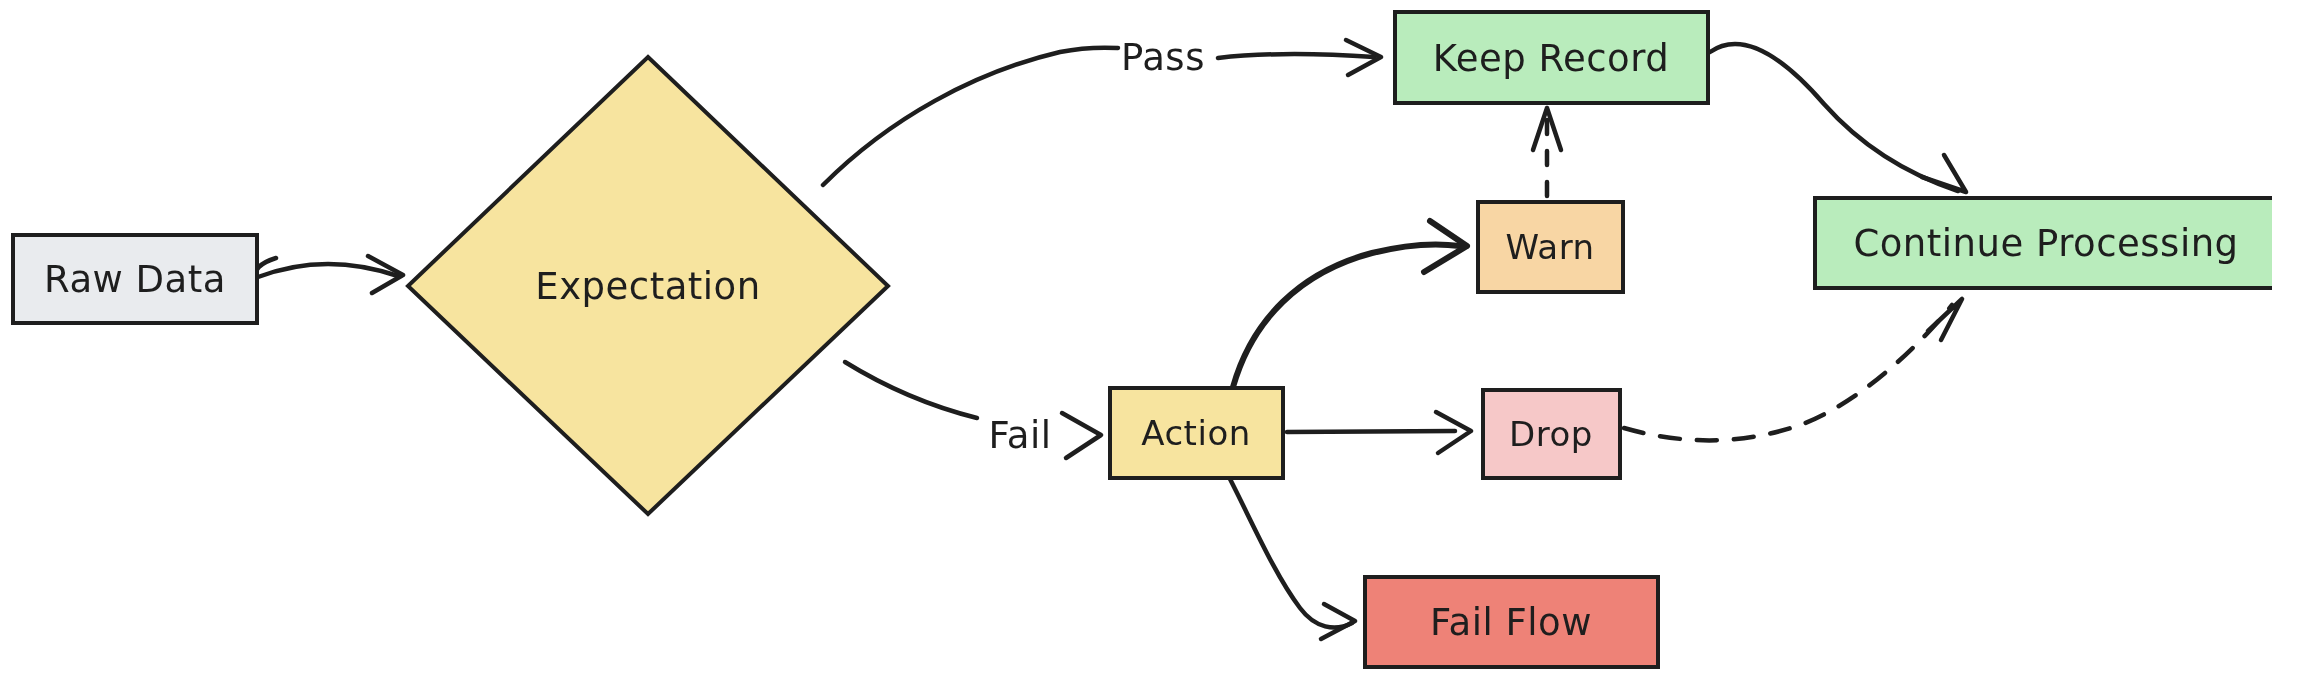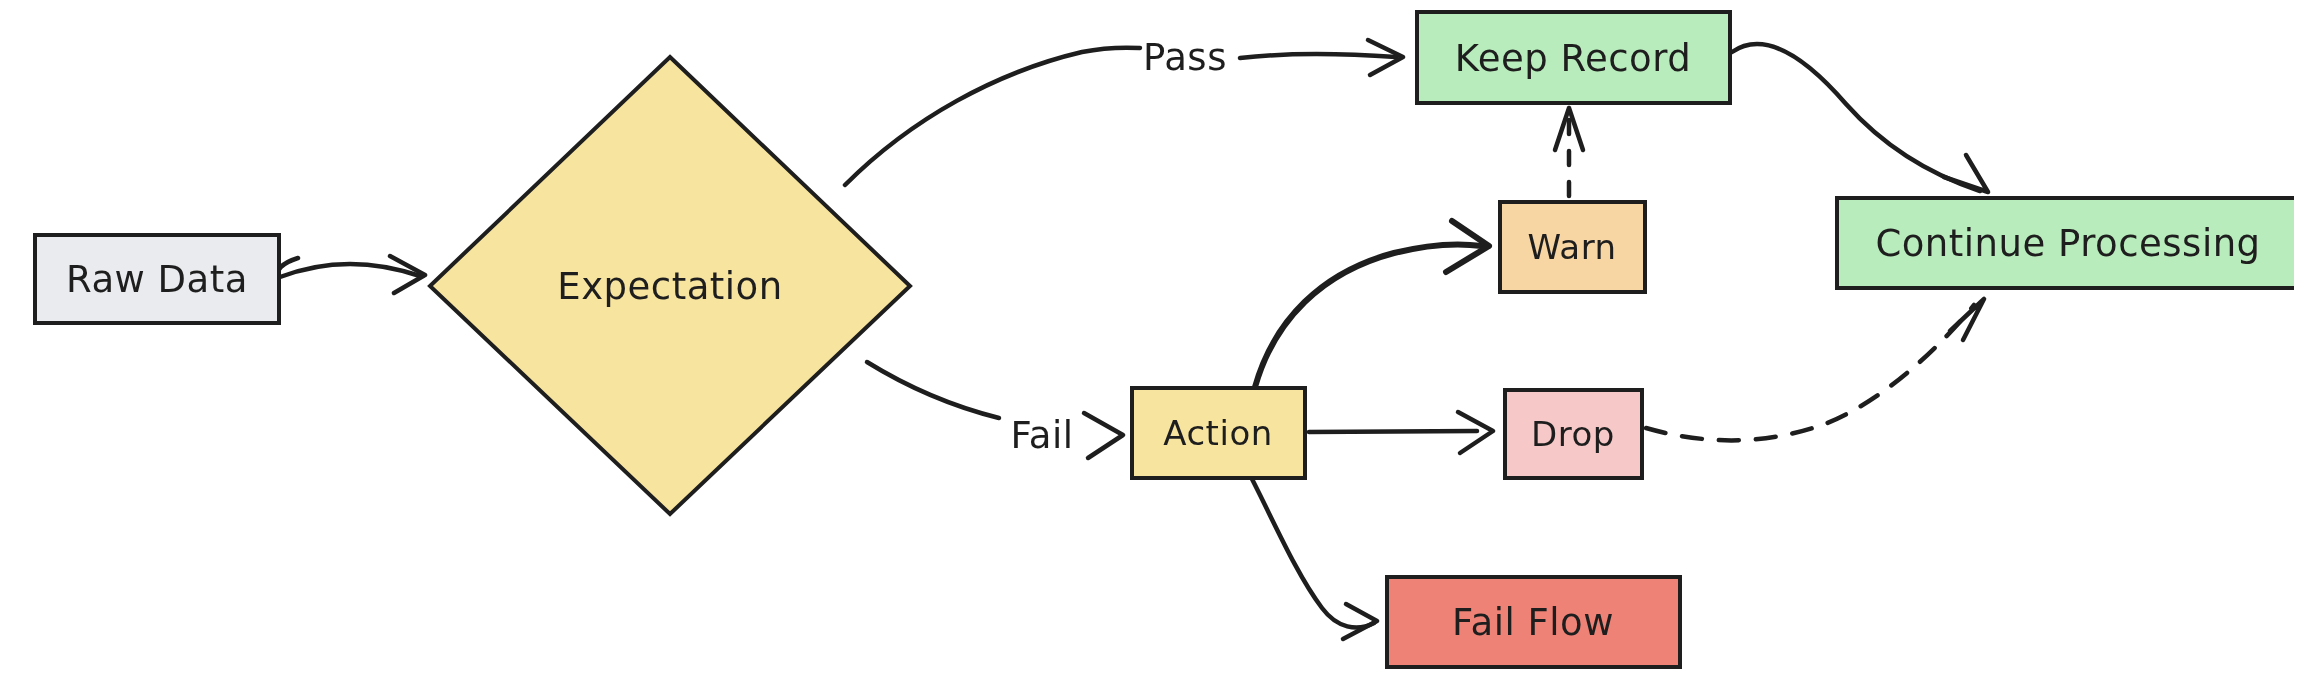--- a/index.html
+++ b/index.html
@@ -1,16 +1,16 @@
 <!DOCTYPE html>
 <html><head>
 <meta charset="utf-8">
 <style>
   html,body{margin:0;padding:0;background:#ffffff;}
-  .canvas-wrap{width:2272px;height:680px;overflow:hidden;background:#ffffff;padding-left:22px;}
+  .canvas-wrap{width:2272px;height:680px;overflow:hidden;background:#ffffff;}
   svg{display:block;}
   .node-box{stroke:#1e1e1e;stroke-width:4;}
   .edge{fill:none;stroke:#1e1e1e;stroke-width:4.5;stroke-linecap:round;stroke-linejoin:round;}
   .edge.thick{stroke-width:6;}
   .edge.dash-short{stroke-dasharray:14 17;}
   .edge.dash-long{stroke-dasharray:20 17;}
   .head{fill:none;stroke:#1e1e1e;stroke-width:4.5;stroke-linecap:round;stroke-linejoin:round;}
   .head.thick{stroke-width:6;}
   text{font-family:"DejaVu Sans","Liberation Sans",sans-serif;fill:#1e1e1e;letter-spacing:0.5px;}
   .node-label{font-size:37px;}

